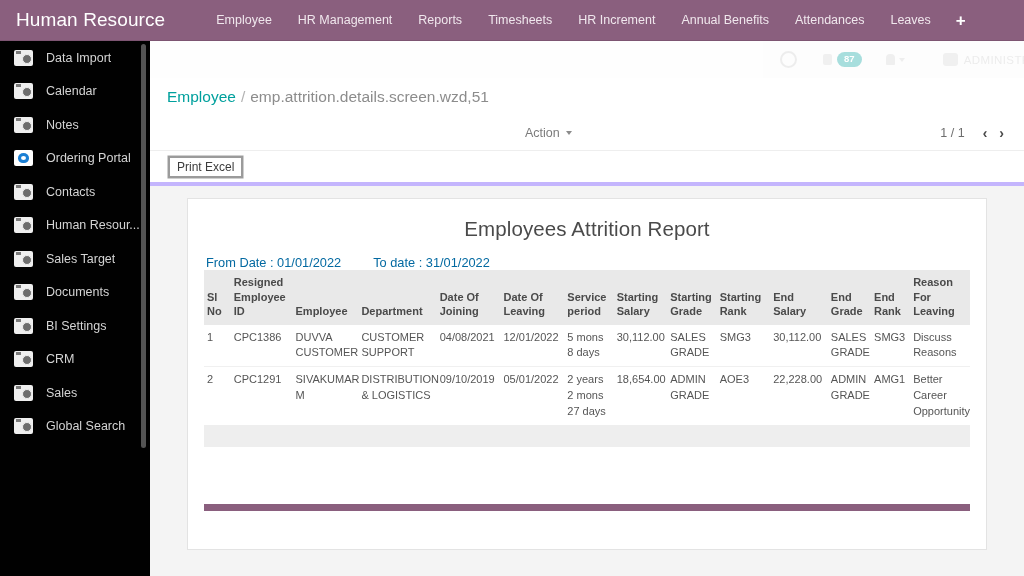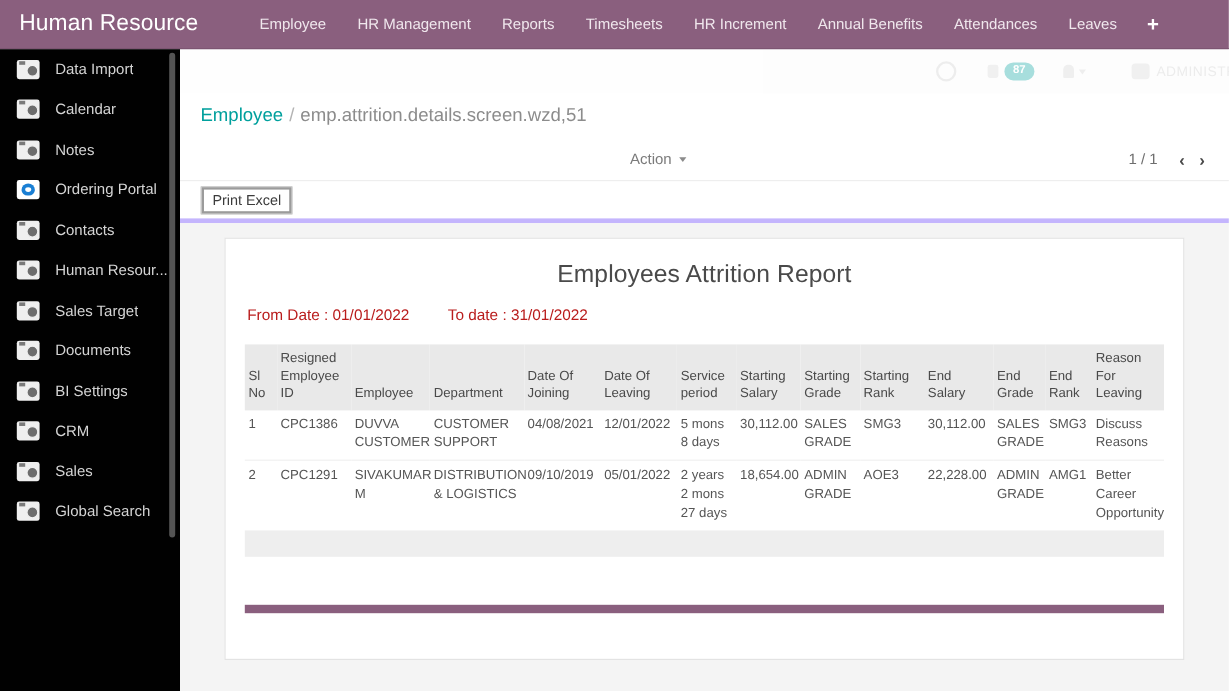--- a/index.html
+++ b/index.html
@@ -296,35 +296,34 @@
     text-align: center;
     color: #4a4a4a;
     font-size: 20.5px;
     font-weight: 400;
     margin-bottom: 14px;
     letter-spacing: .1px;
   }
   .date-line {
     display: flex;
     font-size: 12.8px;
-    color: #b91c1c;
-    margin-bottom: 17px;
+    color: #0369a1;
     padding-left: 2px;
   }
   .date-line .to-date { margin-left: 32px; }
 
   table.rpt {
     width: 100%;
     border-collapse: collapse;
     table-layout: fixed;
   }
   table.rpt thead tr { background: #e9e9e9; }
   table.rpt th {
     font-size: 11px;
-    font-weight: 400;
+    font-weight: 700;
     color: #4a4a4a;
     text-align: left;
     vertical-align: bottom;
     padding: 5px 3px 6px 3px;
     line-height: 1.32;
   }
   table.rpt td {
     font-size: 11px;
     color: #555555;
     text-align: left;

